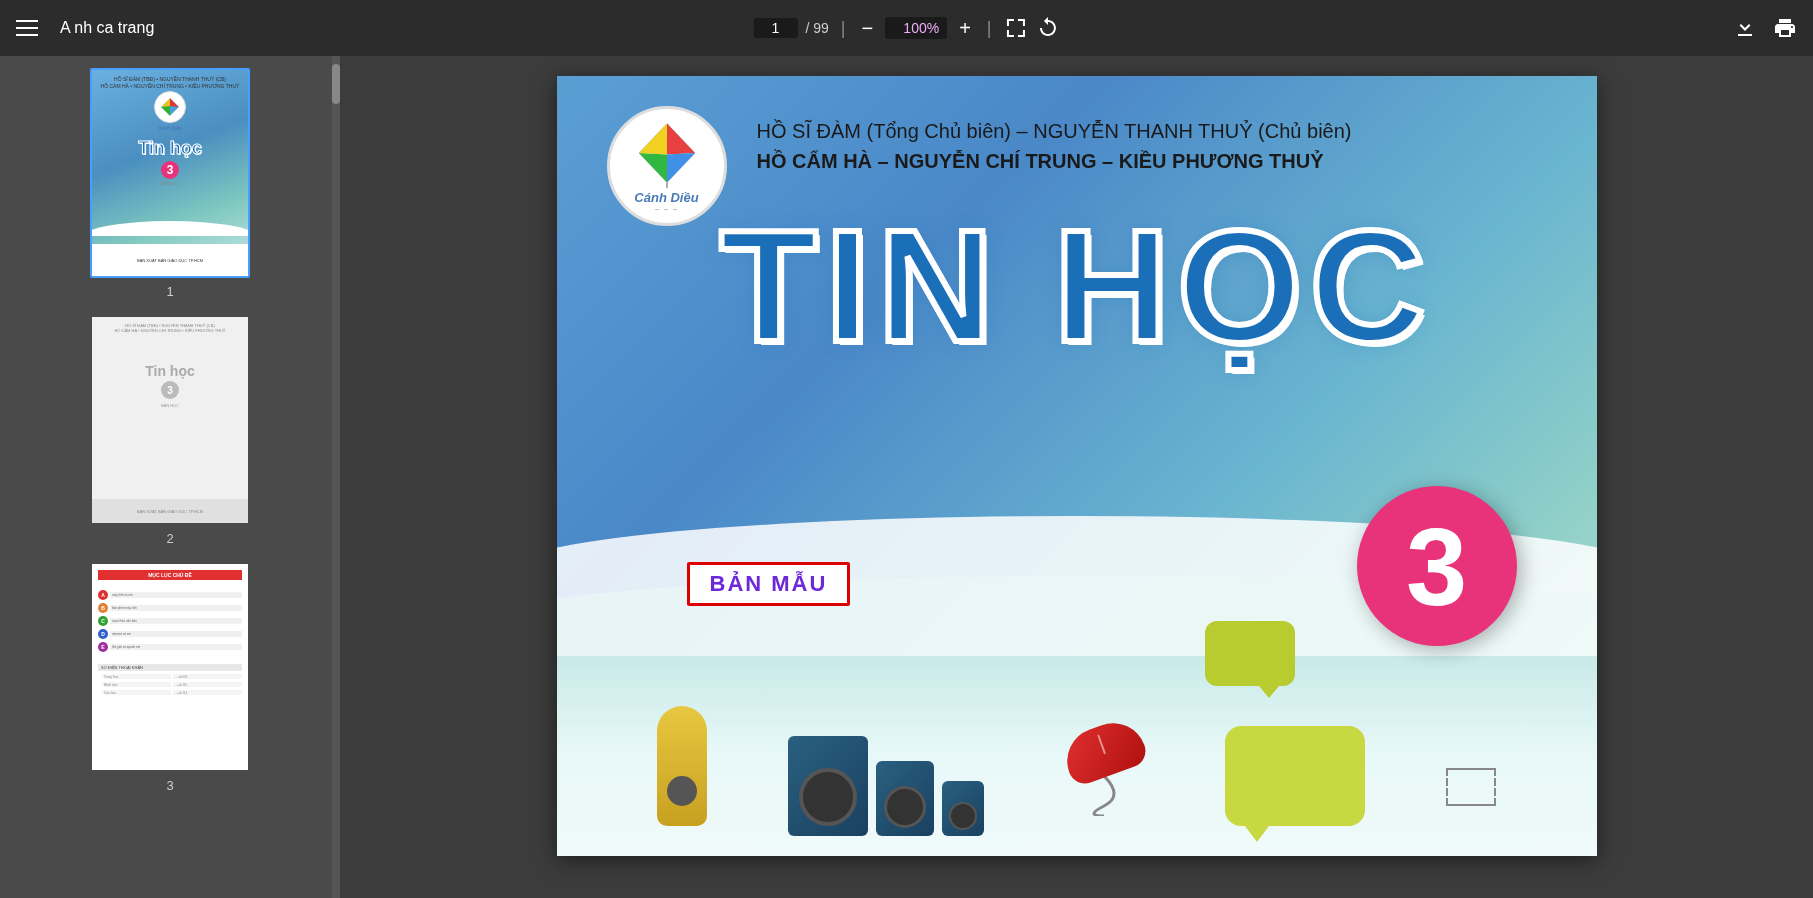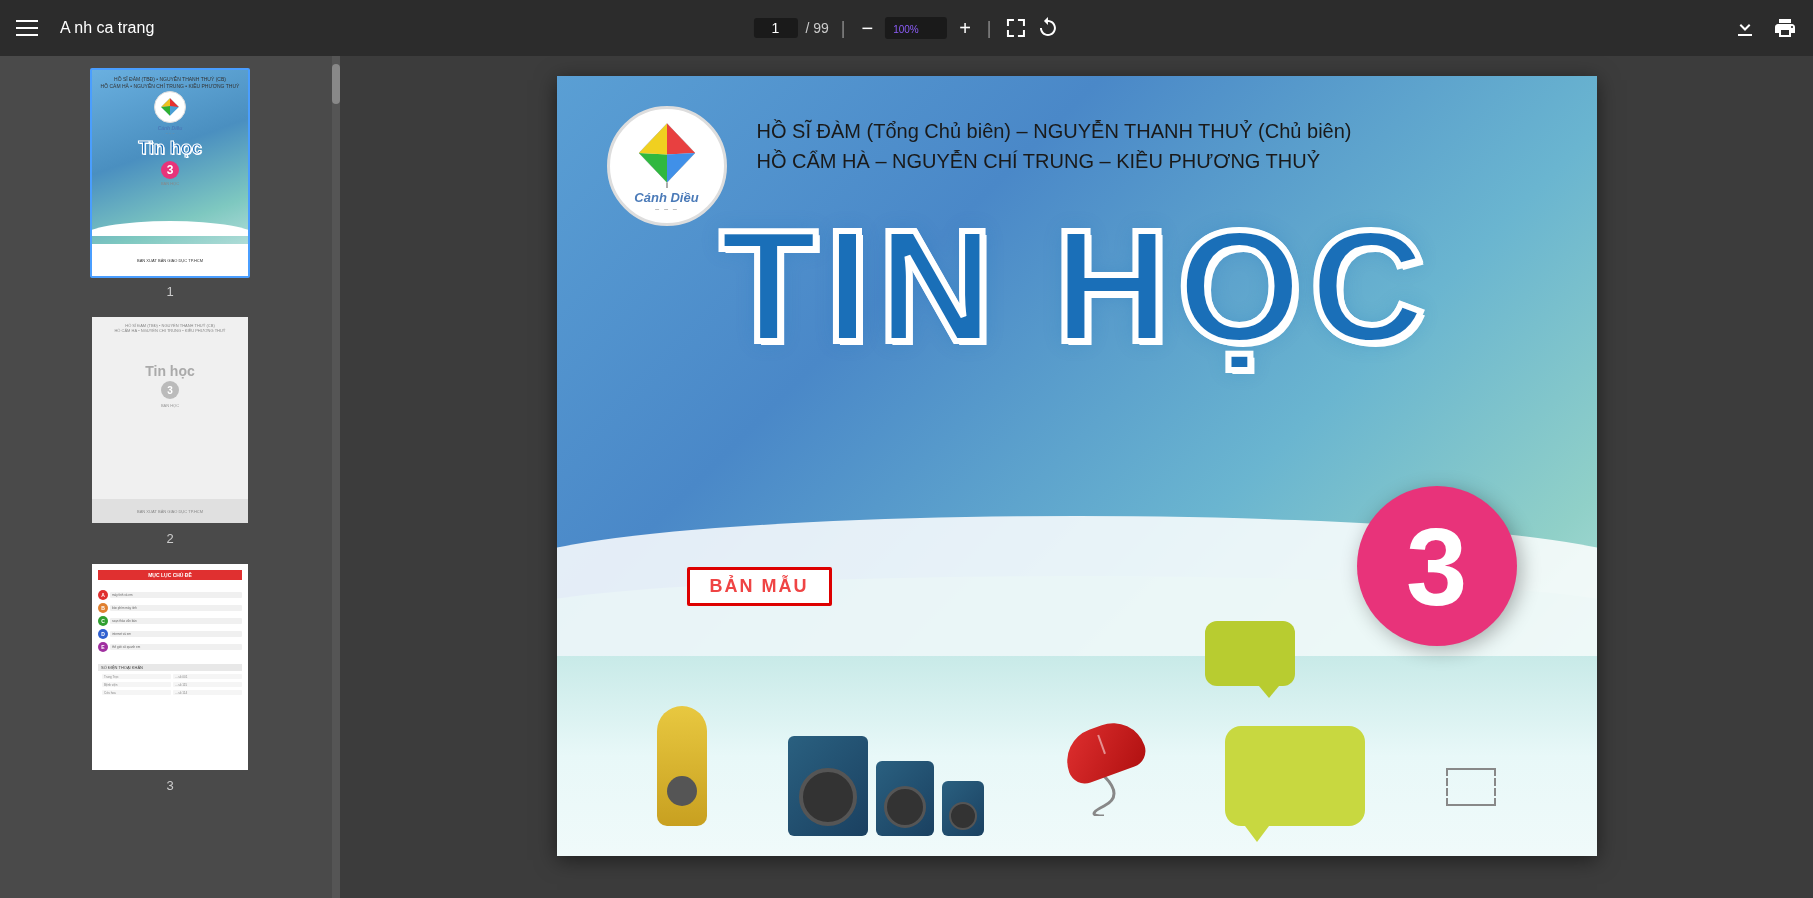--- a/index.html
+++ b/index.html
@@ -77,24 +77,24 @@
       line-height: 1;
     }
     .zoom-input-wrap {
       background: #1a1a1a;
       border-radius: 3px;
       padding: 2px 8px;
     }
     .zoom-input {
       background: transparent;
       border: none;
-      color: #8b5cf6;
-      font-size: 10px;
+      color: #f0abfc;
+      font-size: 14px;
       width: 46px;
-      text-align: left;
+      text-align: right;
       outline: none;
     }
     .toolbar-right {
       display: flex;
       align-items: center;
       gap: 16px;
       margin-left: auto;
     }
     .toolbar-icon-btn {
       background: none;
@@ -474,21 +474,21 @@
     }
     .authors-line1 {
       font-size: 20px;
       color: #1a1a1a;
       font-weight: 500;
       line-height: 1.5;
     }
     .authors-line2 {
       font-size: 20px;
       color: #1a1a1a;
-      font-weight: 400;
+      font-weight: 700;
       line-height: 1.5;
     }
 
     
     .main-title {
       position: absolute;
       top: 130px;
       left: 30px;
       right: 30px;
       text-align: center;
@@ -528,22 +528,22 @@
     .ban-mau-box {
       position: absolute;
       bottom: 250px;
       left: 130px;
       border: 3px solid #d00;
       background: #fff;
       padding: 6px 20px;
       border-radius: 2px;
     }
     .ban-mau-text {
-      color: #ef4444;
-      font-size: 18px;
+      color: #6d28d9;
+      font-size: 22px;
       font-weight: 700;
       letter-spacing: 2px;
       text-align: center;
     }
 
     
     .bottom-items {
       position: absolute;
       bottom: 20px;
       left: 0;

